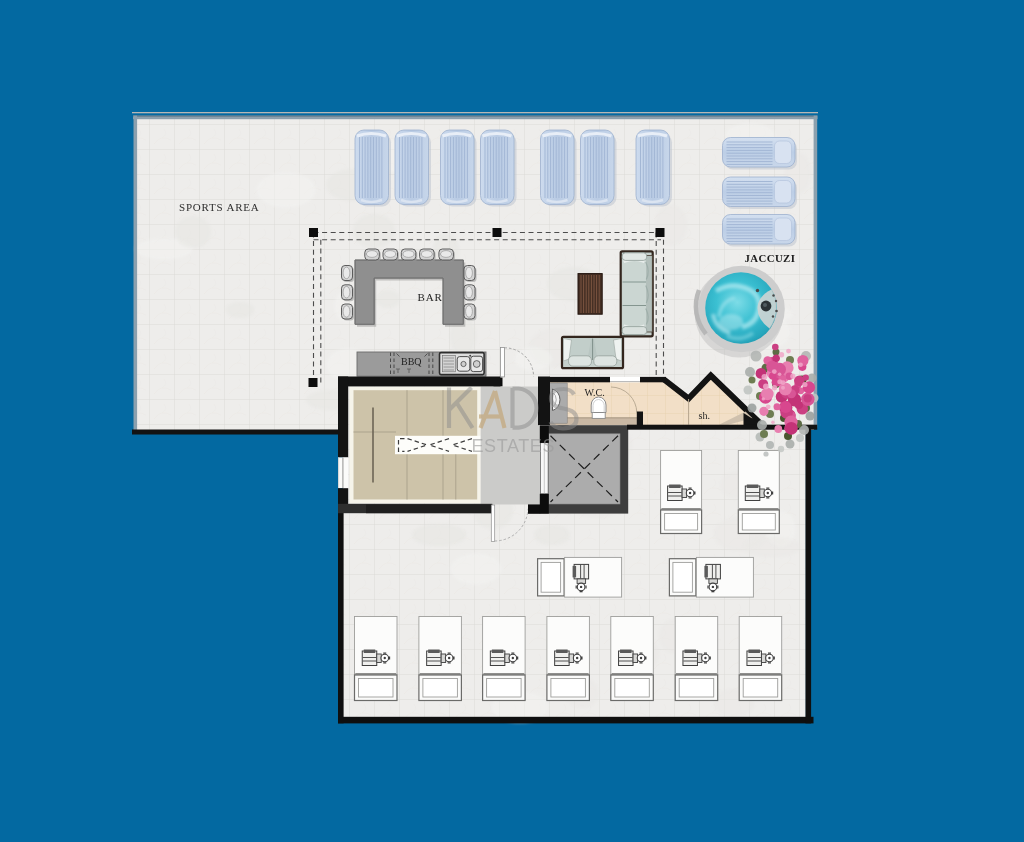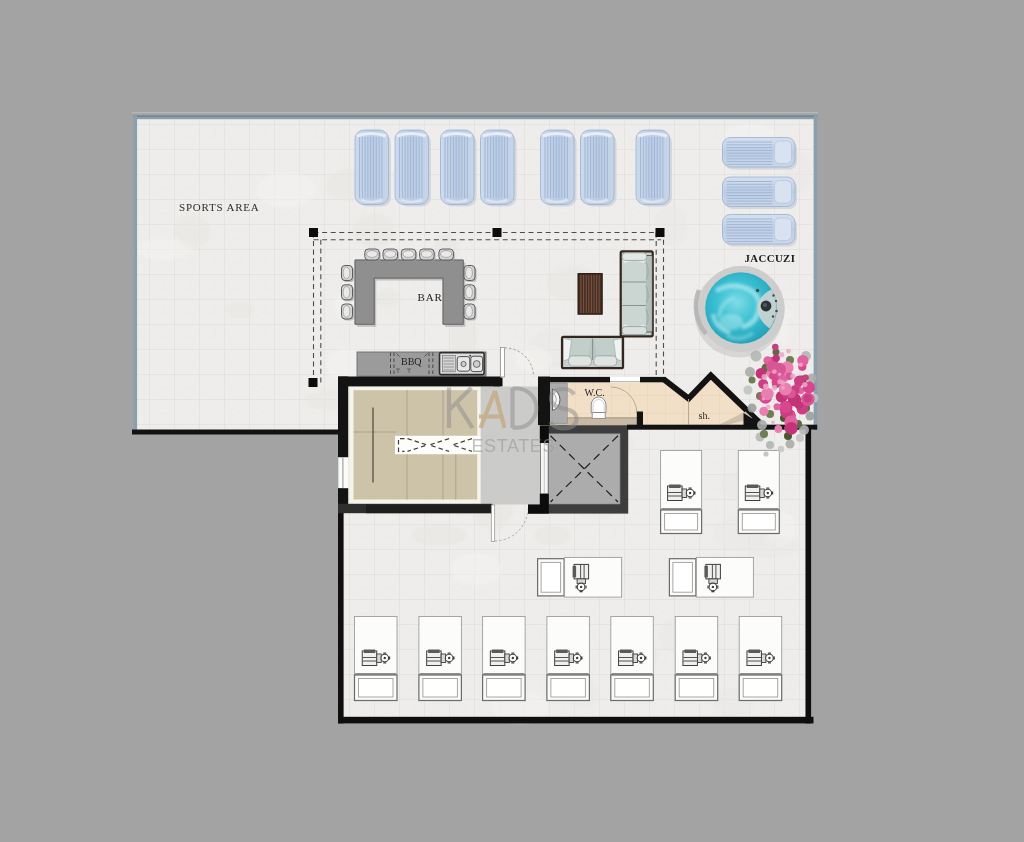--- a/index.html
+++ b/index.html
@@ -1,16 +1,16 @@
 <!DOCTYPE html>
 <html><head>
 <meta charset="utf-8">
 <style>
   html,body{margin:0;padding:0;background:#ffffff;}
-  #page{position:relative;width:1024px;height:842px;background:#a3a3a3;overflow:hidden;
+  #page{position:relative;width:1024px;height:842px;background:#0369a1;overflow:hidden;
         font-family:"Liberation Serif", serif;}
   svg{position:absolute;left:0;top:0;}
 </style>
 </head>
 <body>
 <div id="page">
 <svg width="1024" height="842" viewBox="0 0 1024 842">
 <defs>
   <pattern id="tile" width="25" height="25" patternUnits="userSpaceOnUse">
     <rect width="25" height="25" fill="#eeedeb"></rect>

